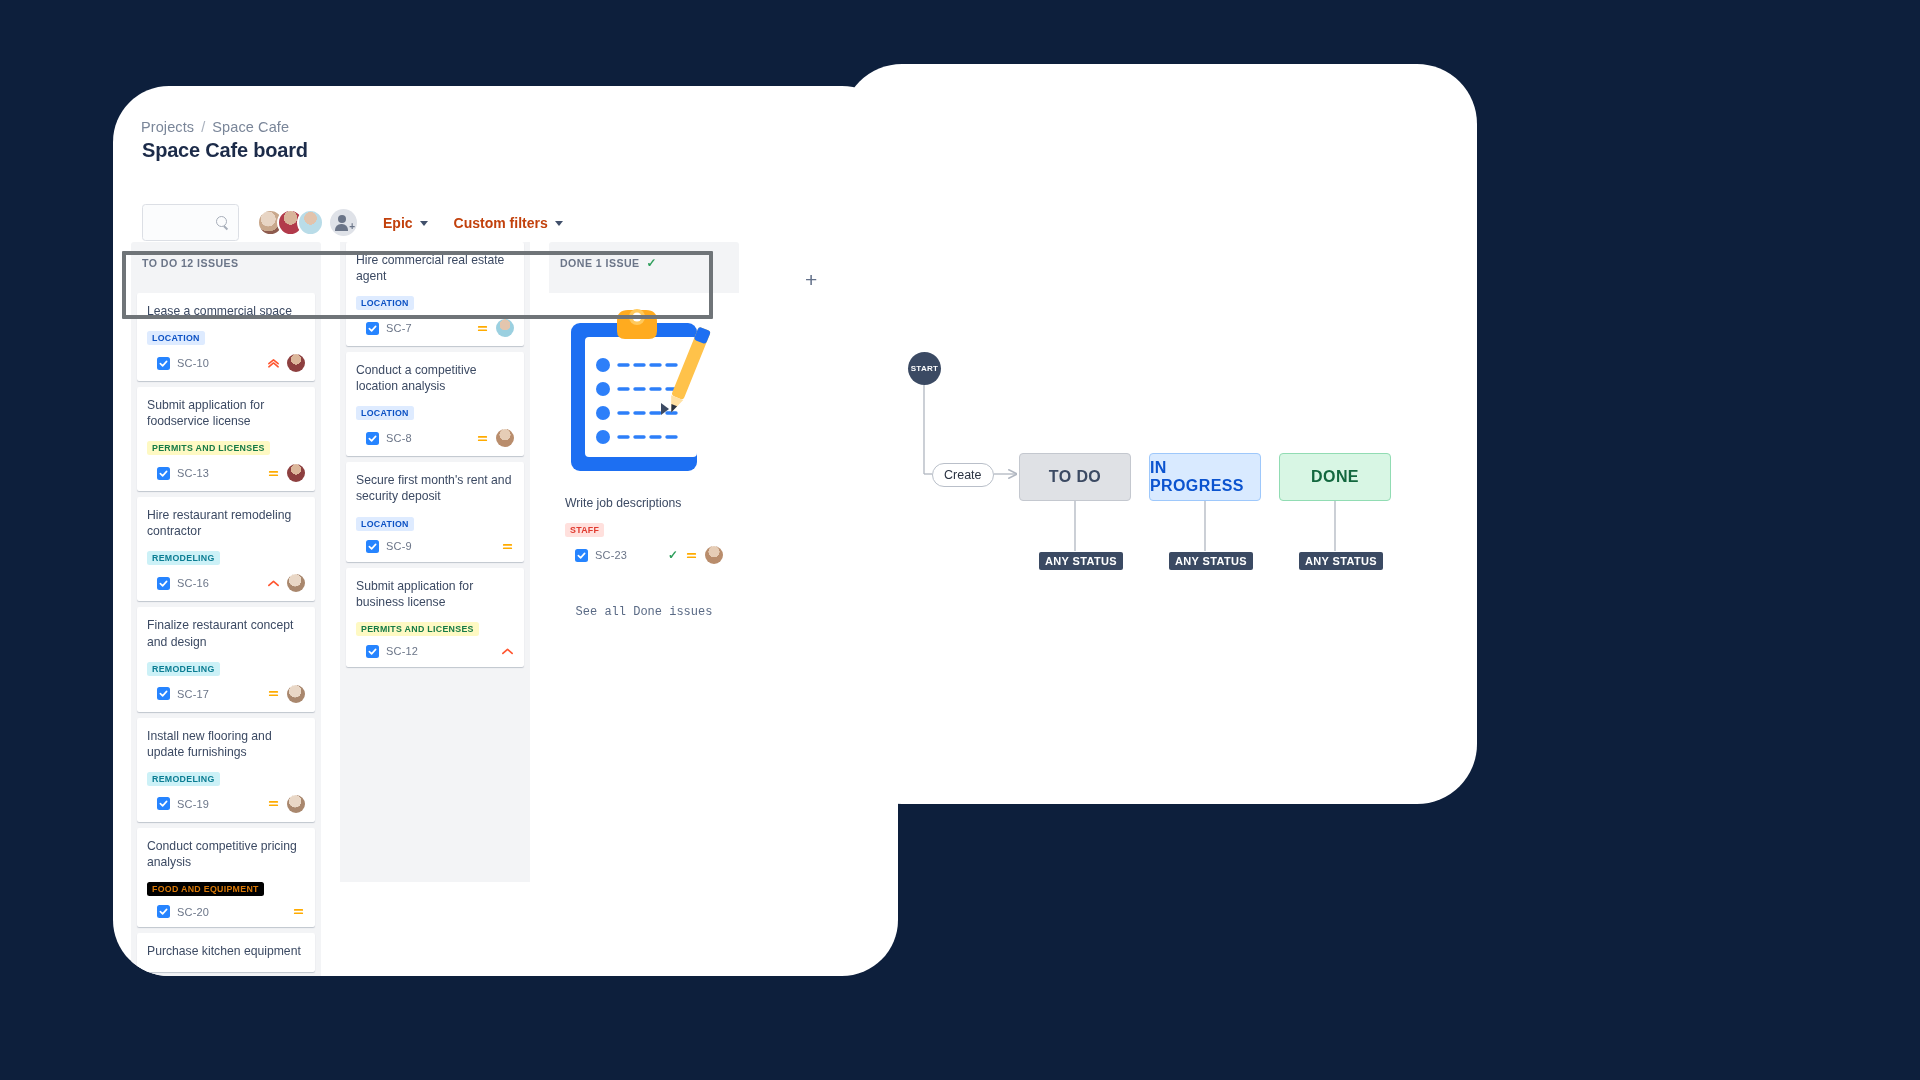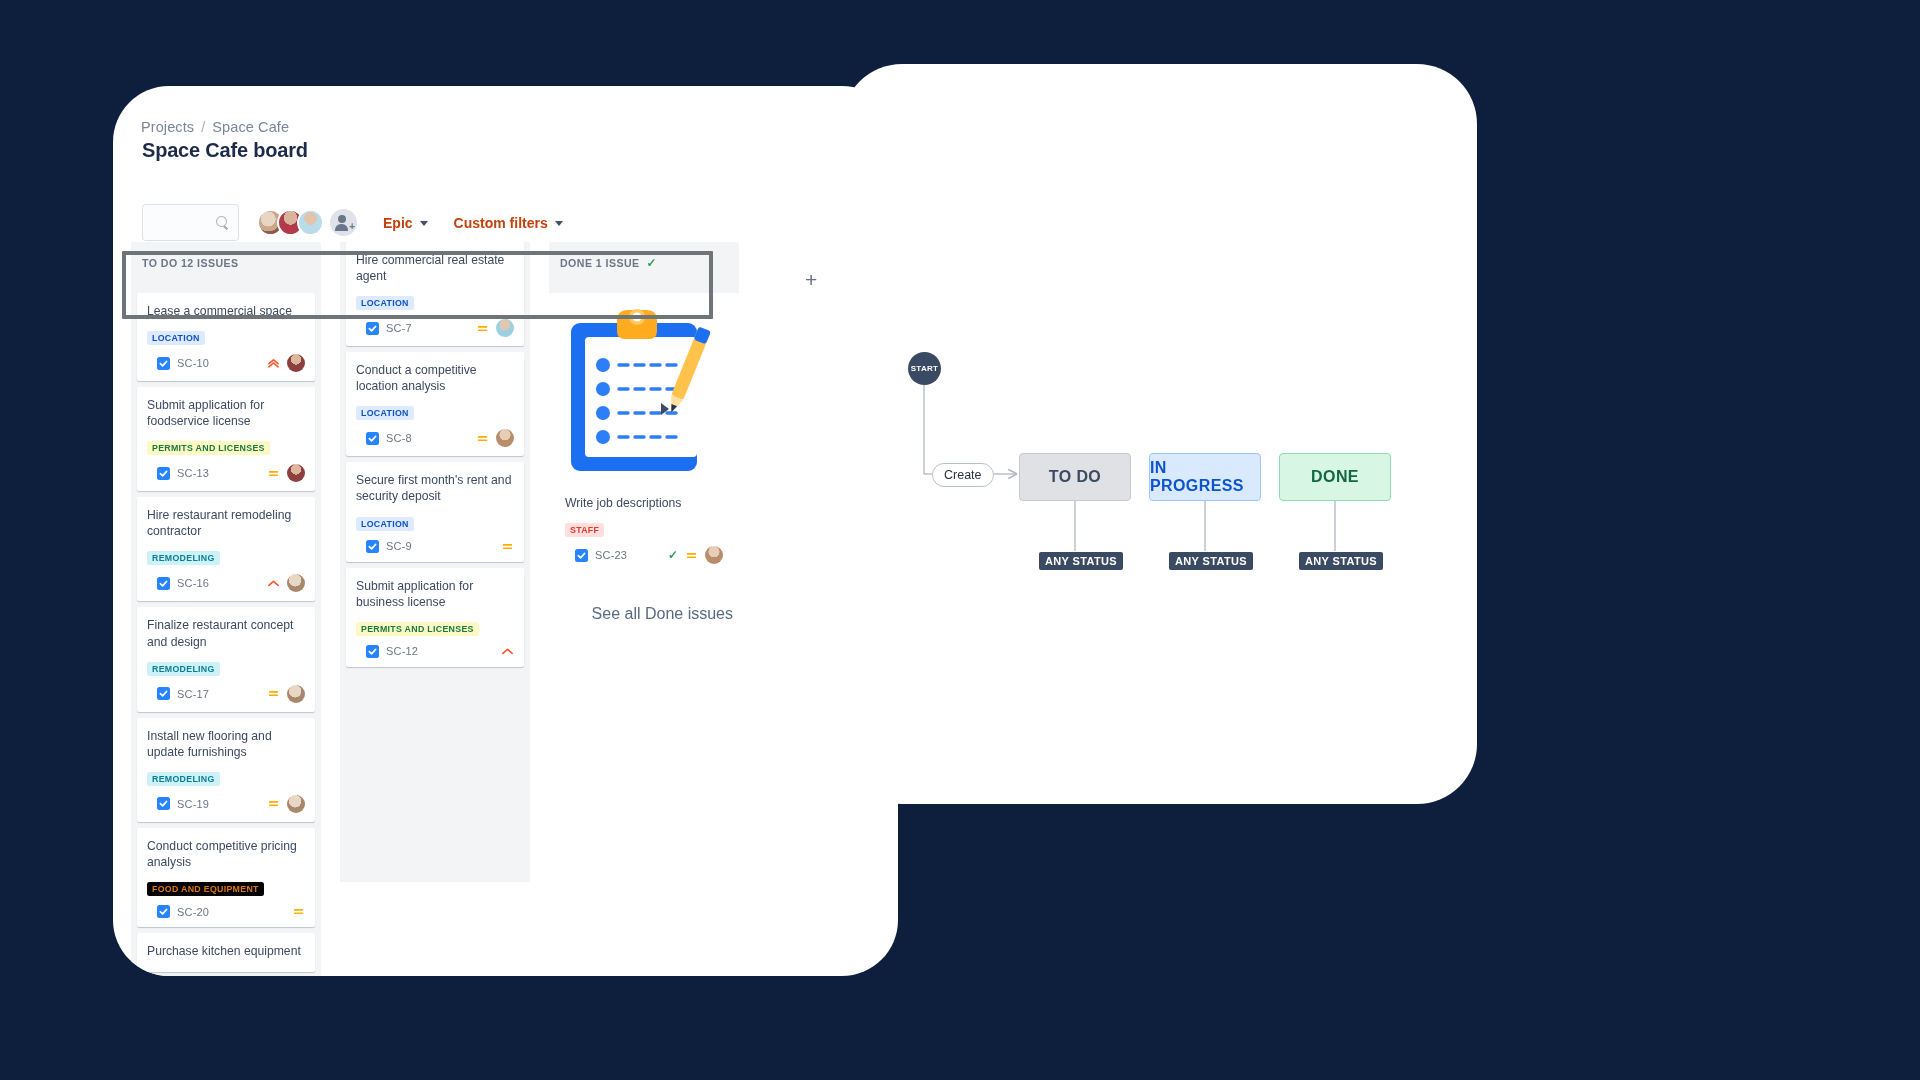--- a/index.html
+++ b/index.html
@@ -153,22 +153,22 @@
     width: 18px; height: 18px; border-radius: 50%; display: block;
   }
   .ca1 { background: radial-gradient(circle at 50% 30%, #dcb79b 0 33%, #8d3f3f 34% 100%); }
   .ca2 { background: radial-gradient(circle at 50% 32%, #e3c6ae 0 35%, #9bd0e0 36% 100%); }
   .ca3 { background: radial-gradient(circle at 45% 35%, #e9d7c6 0 40%, #a9876d 41% 100%); }
   .ca4 { background: radial-gradient(circle at 50% 32%, #e6cdb6 0 36%, #b98d6c 37% 100%); }
 
   
   .done-illus { padding: 14px 0 6px 0; display: flex; justify-content: center; }
   .see-all {
-    text-align: right; font-size: 16px; color: #5a6a85;
-    padding: 26px 0 18px 0; cursor: pointer;
+    text-align: center; font-size: 12px; color: #5a6a85;
+    padding: 26px 0 18px 0; cursor: pointer; font-family: Liberation Mono, monospace;
   }
 
   .add-col {
     position: absolute; left: 692px; top: 183px;
     font-size: 21px; color: #64718a; cursor: pointer; line-height: 1;
     font-weight: 300;
   }
 
   
   .sel-rect {

